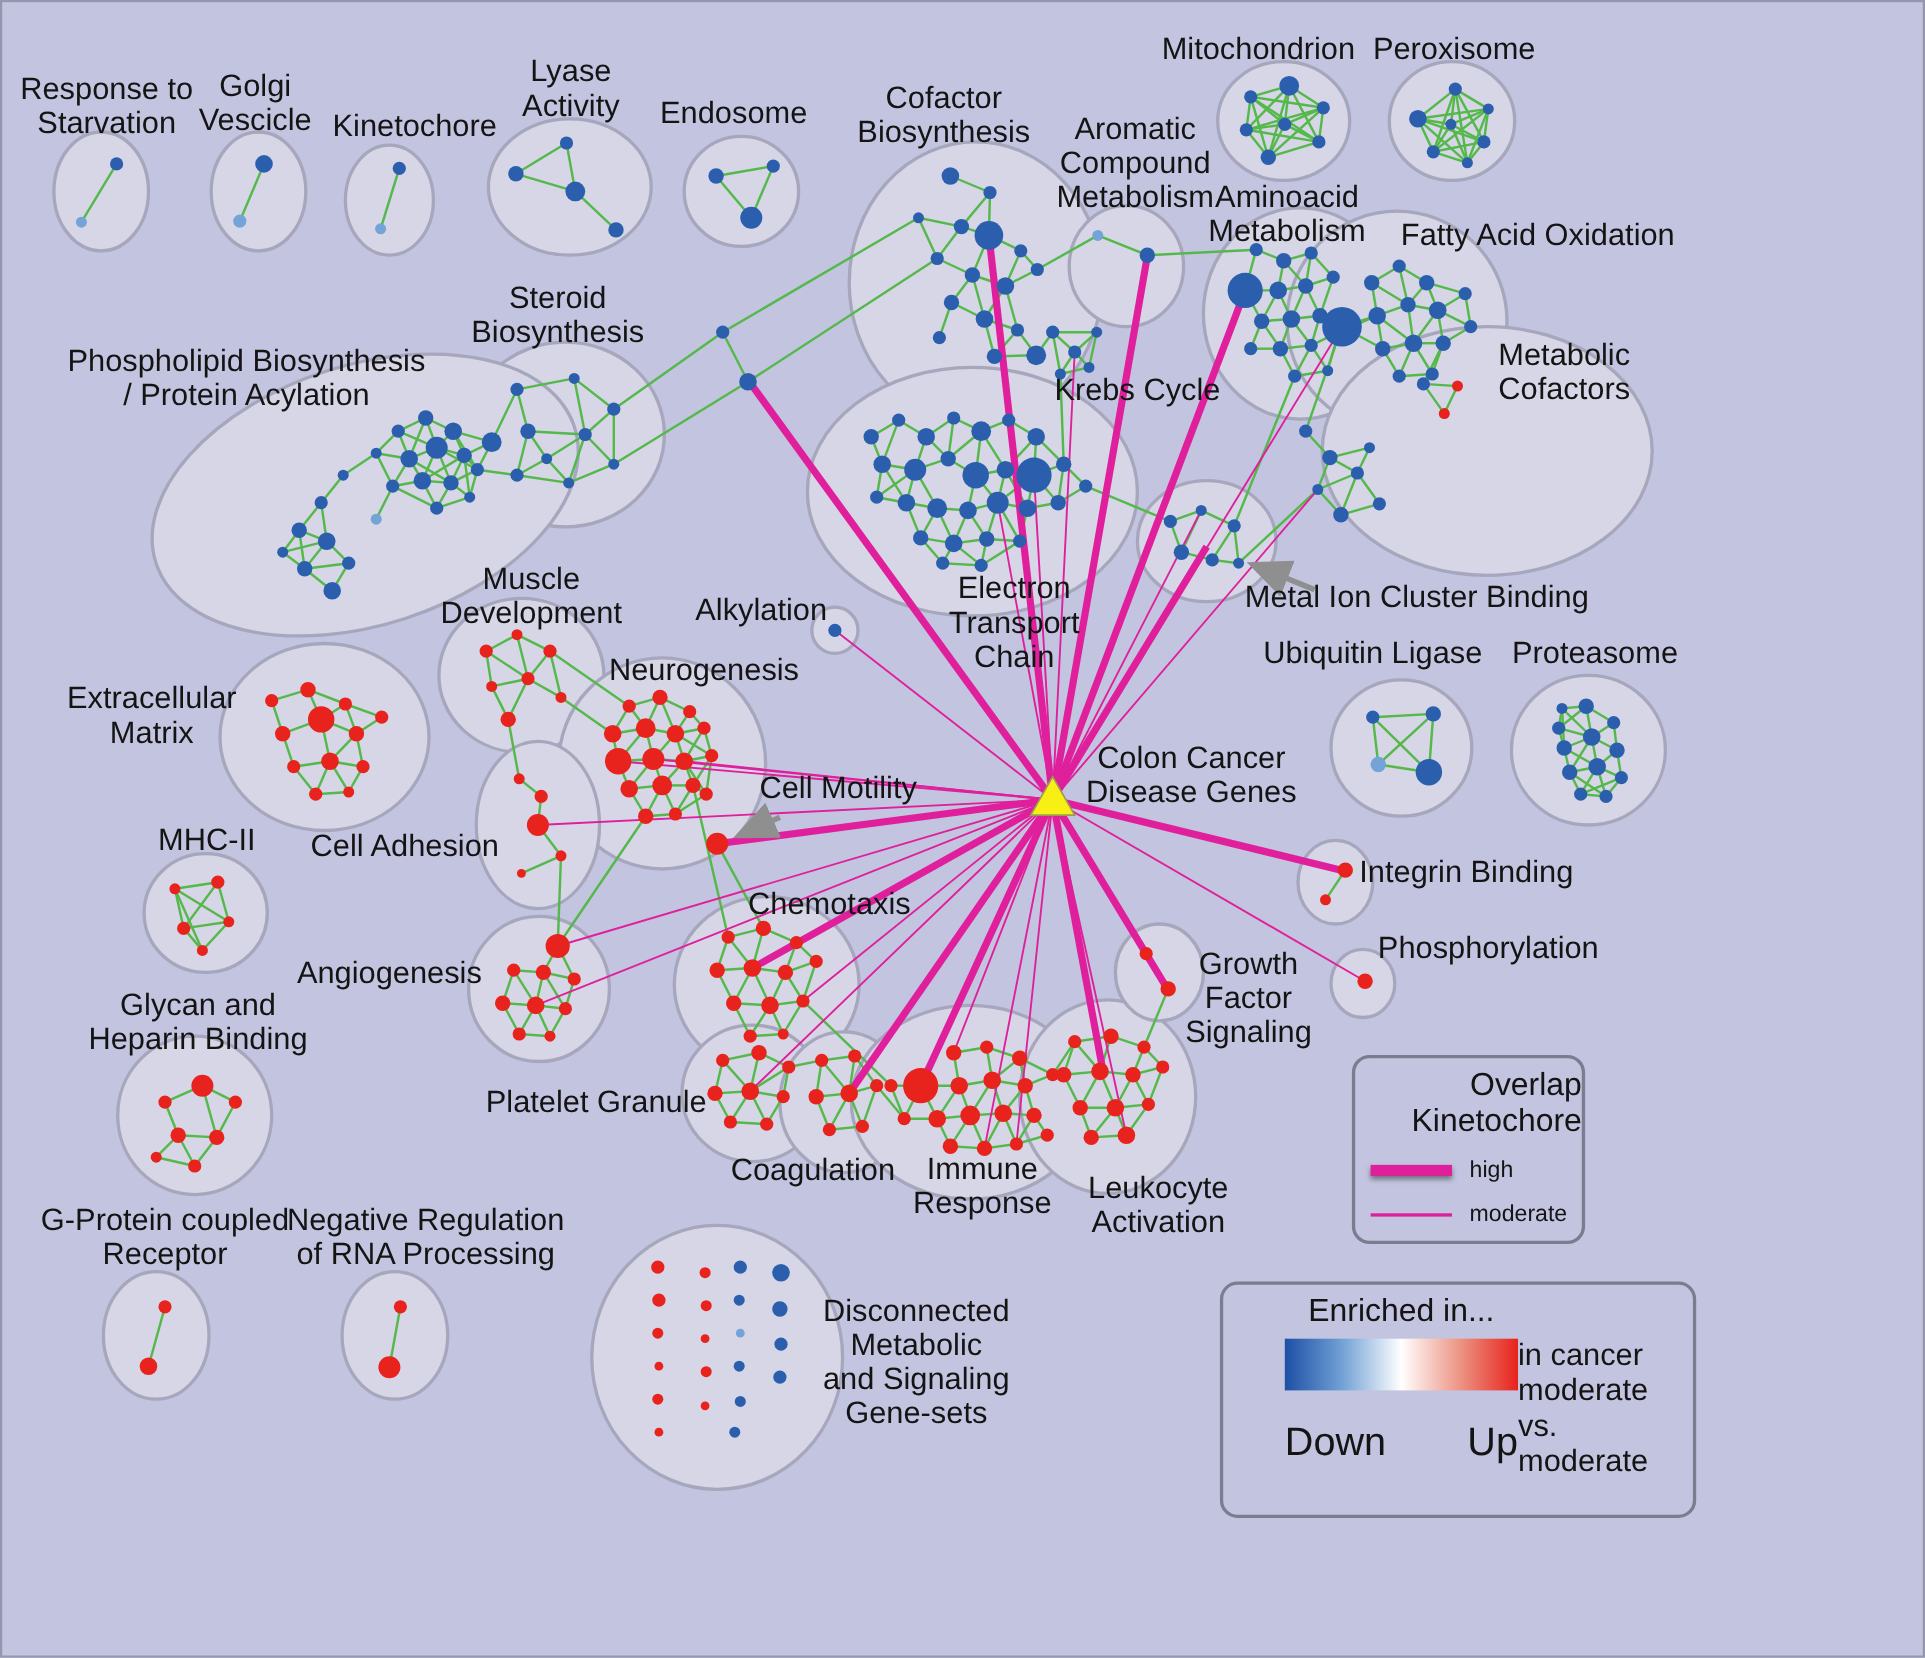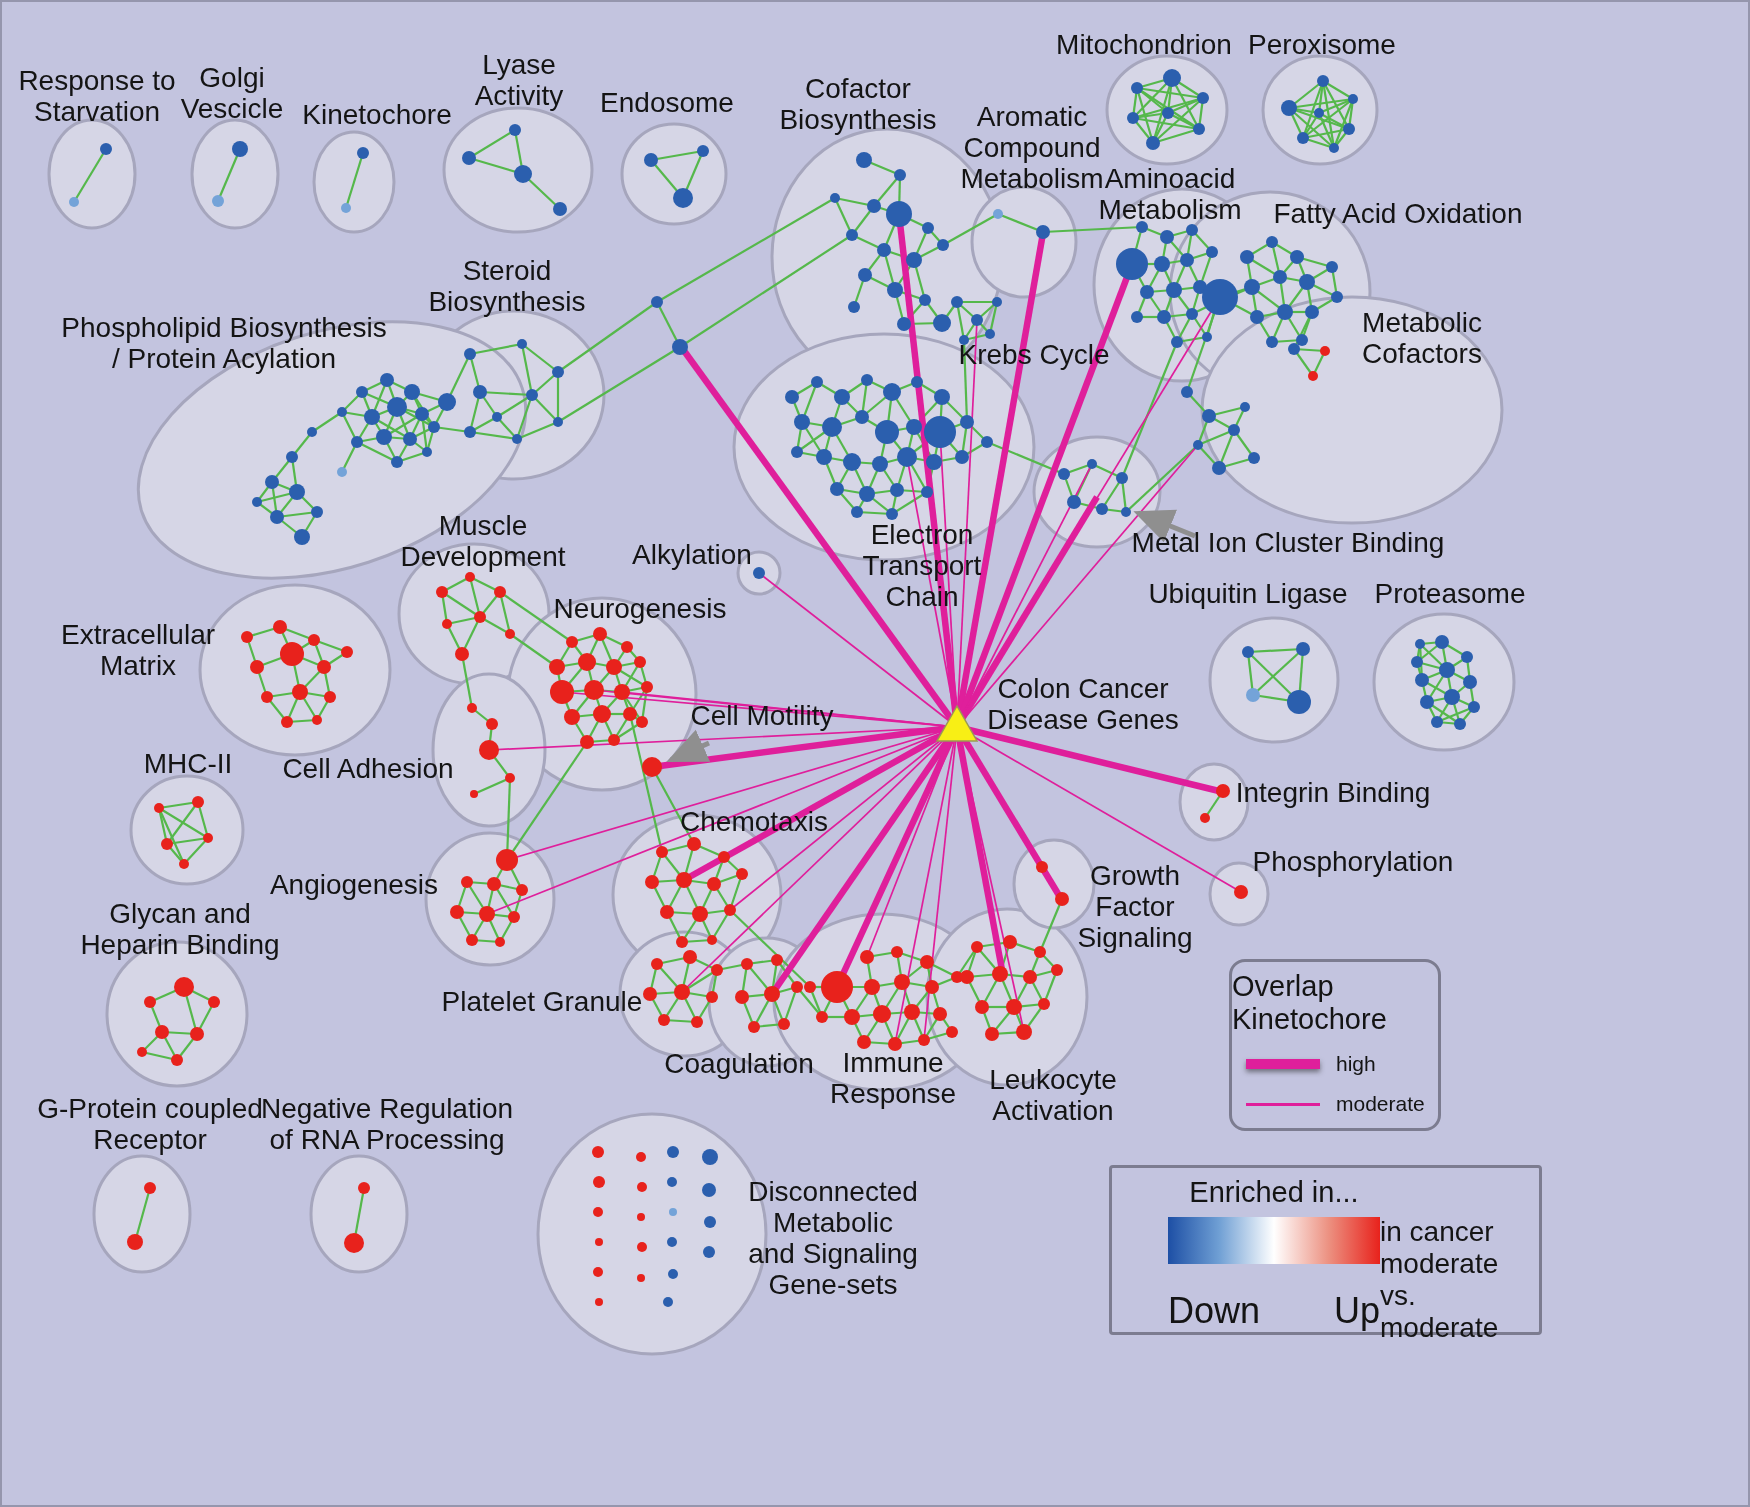--- a/index.html
+++ b/index.html
@@ -2,26 +2,26 @@
 <html><head>
 <meta charset="utf-8">
 <style>
   *{box-sizing:border-box}
   html,body{margin:0;padding:0;background:#c3c4df}
   #stage{position:relative;width:1750px;height:1507px;background:#c3c4df;
          font-family:"Liberation Sans",sans-serif;color:#141414;border:2px solid #9596ad;overflow:hidden}
   #net{position:absolute;left:0;top:0}
   .legend-box{position:absolute;border:3px solid #7c7c90;background:transparent}
   #overlap-box{left:1227px;top:957px;width:212px;height:172px;border-radius:16px}
-  .lg-title{font-size:29px;line-height:33px;margin-top:8px;text-align:left}
+  .lg-title{font-size:29px;line-height:33px;margin-top:8px;text-align:right}
   .lg-row{display:flex;align-items:center;margin:16px 0 0 14px;gap:16px}
   .sw-high{width:74px;height:10px;background:#df1f9b;box-shadow:0 3px 5px rgba(30,30,30,.5);flex:0 0 auto}
   .sw-mod{width:74px;height:3px;background:#df1f9b;flex:0 0 auto}
   .lg-label{font-size:21px}
-  #enriched-box{left:1107px;top:1163px;width:433px;height:170px;border-radius:4px;display:flex;padding:8px 8px 0 56px}
+  #enriched-box{left:1107px;top:1163px;width:433px;height:215px;border-radius:16px;display:flex;padding:8px 8px 0 56px}
   .en-left{width:212px;flex:0 0 auto}
   .en-title{font-size:29px;text-align:center;margin-bottom:8px;white-space:nowrap}
   .gradient-bar{height:47px;width:100%;
     background:linear-gradient(90deg,#1d4fa5 0%,#6f9fd4 24%,#ffffff 50%,#ec9080 76%,#e8221c 100%)}
   .en-ends{display:flex;justify-content:space-between;font-size:36px;margin-top:26px}
   .en-note{flex:1;font-size:28px;line-height:32px;padding-top:40px}
 </style>
 </head>
 <body>
 

